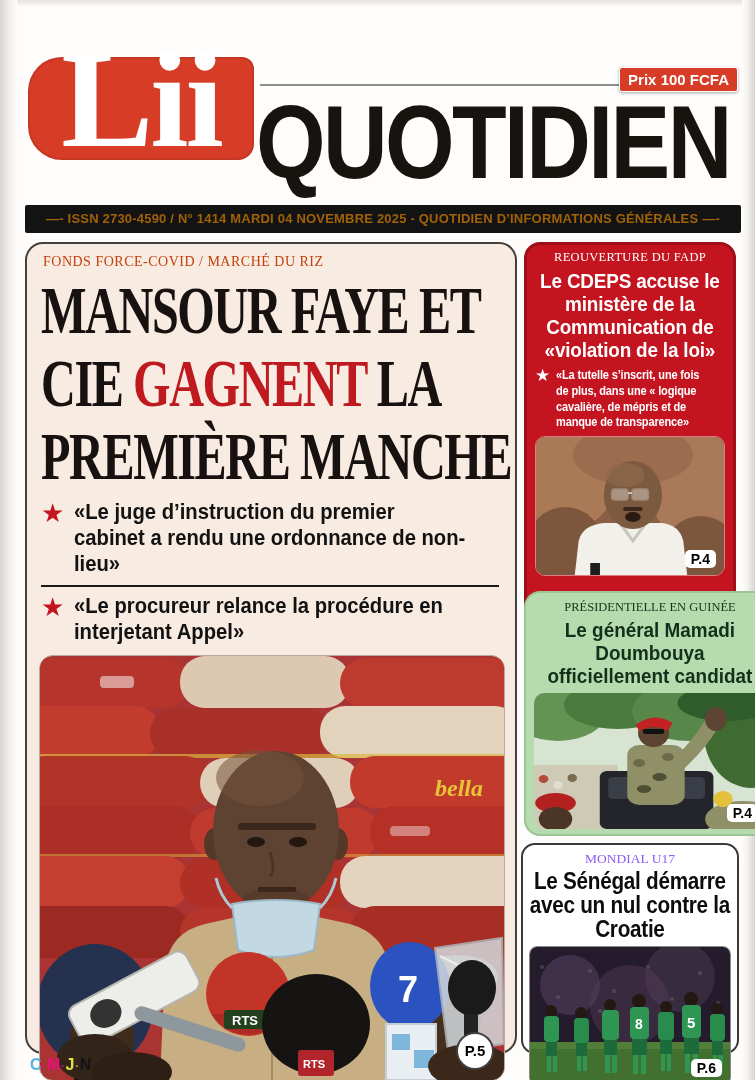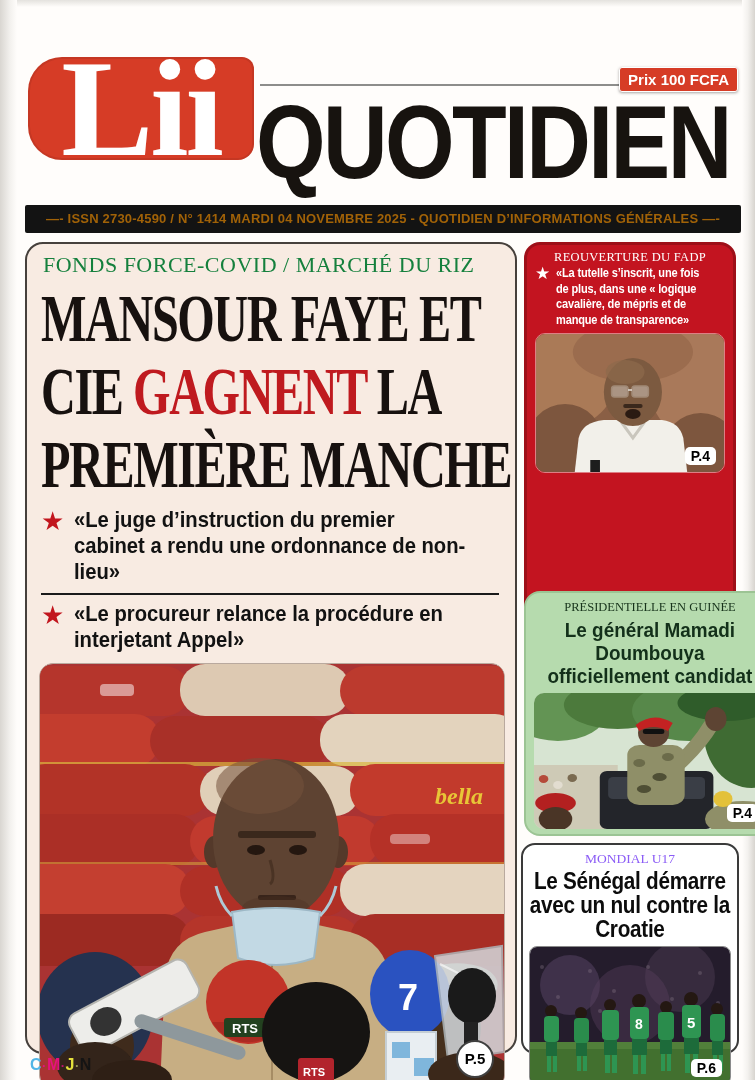--- a/index.html
+++ b/index.html
@@ -8,40 +8,40 @@
   .edge-left{position:absolute;left:0;top:0;width:17px;height:1080px;
         background:linear-gradient(90deg,#d9d6d1,#f3f1ee 60%,#fffdfb);}
   .edge-right{position:absolute;right:0;top:0;width:13px;height:1080px;
         background:linear-gradient(270deg,#d7d4cf,#f3f1ee 55%,#fffdfb);}
   .edge-top{position:absolute;left:0;top:0;width:755px;height:7px;
         background:linear-gradient(#e4e2de,#fffdfb);}
 
   
   .logo-box{position:absolute;left:28px;top:57px;width:226px;height:103px;
         background:var(--brand-red);border-radius:34px 12px 16px 34px;
-        display:flex;align-items:flex-start;justify-content:center;
+        display:flex;align-items:flex-end;justify-content:center;
         box-shadow:inset 0 0 0 2px rgba(0,0,0,.08);}
   .logo-box span{font-family:"Liberation Serif",serif;font-weight:bold;color:#fff;
         font-size:138px;line-height:120px;letter-spacing:-3px;margin-top:-8px;}
   .mast-rule{position:absolute;left:260px;top:84px;width:384px;height:2px;background:#8d8d8b;}
   .price-badge{position:absolute;right:17px;top:67px;background:var(--brand-red);color:#ffffff;
         font-weight:bold;font-size:15px;padding:3px 8px;border-radius:3px;
         border:1px solid #fff;box-shadow:0 1px 3px rgba(0,0,0,.35);}
   .mast-title{position:absolute;left:256px;top:93px;color:var(--masthead-ink);
         font-weight:900;font-size:104px;line-height:.95;letter-spacing:-3px;
         white-space:nowrap;transform:scaleX(.86);transform-origin:0 0;}
 
   .issn-bar{position:absolute;left:25px;top:205px;width:716px;height:28px;background:var(--bar-black);
         color:#a16207;font-weight:bold;font-size:13px;line-height:28px;text-align:center;
         white-space:nowrap;overflow:hidden;border-radius:2px;letter-spacing:.2px;}
 
   
   .lead{position:absolute;left:25px;top:242px;width:492px;height:812px;box-sizing:border-box;
         background:var(--lead-bg);border:2px solid #46403c;border-radius:18px;padding:8px 12px;}
-  .lead .kicker{font-family:"Liberation Serif",serif;font-size:22px;color:#15803d;
+  .lead .kicker{font-family:"Liberation Serif",serif;font-size:14px;color:#c2410c;
         letter-spacing:.5px;margin:18px 0 0 4px;white-space:nowrap;}
   .lead h1{margin:4px 0 0 2px;font-family:"Liberation Serif",serif;font-weight:bold;
         font-size:67px;line-height:1.09;letter-spacing:-2px;color:var(--headline-ink);
         width:139%;transform:scaleX(.72);transform-origin:0 0;}
   .hl-line{display:block;white-space:pre;}
   .hl-red{color:var(--highlight-red);}
   .lead .bullet{display:flex;gap:10px;margin:6px 2px 0;}
   .lead .star{color:var(--star-red);font-size:26px;line-height:1.1;flex:0 0 auto;}
   .lead .bullet p{margin:0;font-weight:bold;font-size:22px;line-height:1.18;color:#121212;
         width:108.7%;transform:scaleX(.92);transform-origin:0 0;}
@@ -212,20 +212,23 @@
           <ellipse cx="430" cy="410" rx="42" ry="22" fill="#3b281a"></ellipse>
           <ellipse cx="92" cy="416" rx="40" ry="20" fill="#2e1f15"></ellipse>
         </g>
       </svg>
       <span class="pbadge-circle">P.5</span>
     </figure>
   </section>
 
   <section class="card card-red">
     <span class="kicker">REOUVERTURE DU FADP</span>
+    <h2>
+        <span class="h2-squeeze">Le CDEPS accuse le ministère de la Communication de «violation de la loi»</span>
+      </h2>
     <div class="bullet">
       <span class="star">★</span>
       <p>«La tutelle s’inscrit, une fois de plus, dans une « logique cavalière, de mépris et de manque de transparence»</p>
     </div>
     <figure>
       <svg viewBox="0 0 194 138" preserveAspectRatio="none">
         <rect width="194" height="138" fill="#8a5f45"></rect>
         <ellipse cx="28" cy="42" rx="55" ry="52" fill="#aa7a57"></ellipse>
         <ellipse cx="168" cy="48" rx="52" ry="58" fill="#a9795a"></ellipse>
         <ellipse cx="100" cy="18" rx="62" ry="30" fill="#9b6c4e"></ellipse>

